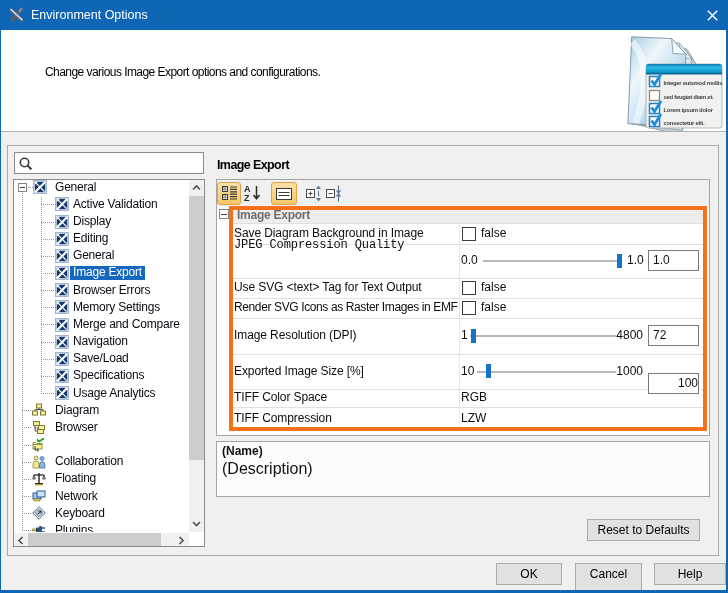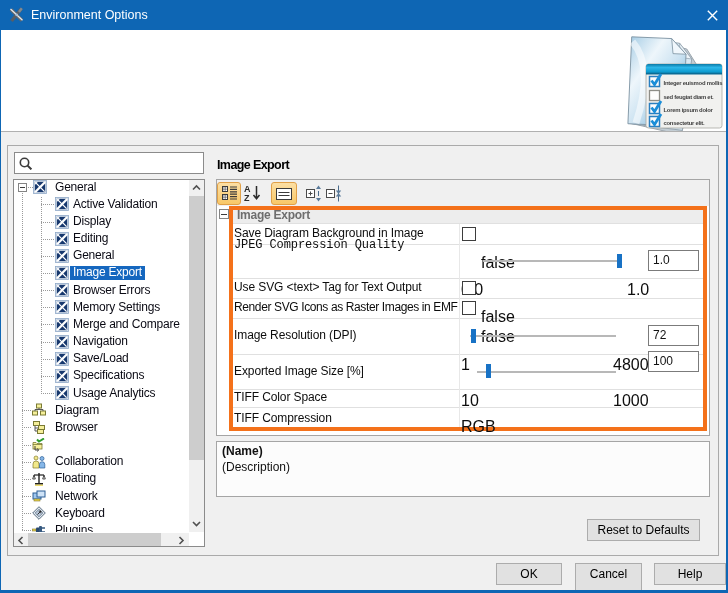--- a/index.html
+++ b/index.html
@@ -27,40 +27,41 @@
   .sbthumb{position:absolute;background:#cdcdcd;}
   
   #rtitle{left:217px;top:158px;font-weight:bold;font-size:12.5px;letter-spacing:-0.6px;color:#000;}
   #rpanel{left:216px;top:179px;width:494px;height:257px;background:#fff;border:1px solid #a5a5a5;box-sizing:border-box;}
   #toolbar{left:217px;top:180px;width:492px;height:26px;background:#f0f0f0;}
   .tbtn{position:absolute;border:1px solid #e0a048;border-radius:3px;
         background:linear-gradient(#fcdfa4,#f8c868);box-sizing:border-box;}
   #orangebox{left:229px;top:206px;width:478px;height:225px;border:4px solid #f4711a;box-sizing:border-box;background:#fff;}
   .gsep{position:absolute;background:#e0e0e0;height:1px;}
   .glabel{position:absolute;left:234px;font-size:12px;letter-spacing:-0.1px;color:#0d0d0d;white-space:nowrap;}
-  .gval{position:absolute;font-size:16px;color:#0d0d0d;white-space:nowrap;margin-top:28px;}
+  .gval{position:absolute;font-size:12px;color:#0d0d0d;white-space:nowrap;}
   .cb{position:absolute;width:13.5px;height:13.5px;border:1px solid #3d3d3d;background:#fff;box-sizing:border-box;}
   .track{position:absolute;height:2px;background:#b8b8b8;}
   .thumb{position:absolute;width:5px;height:14px;background:#1872c5;}
   .ibox{position:absolute;width:51px;height:21px;border:1px solid #7b7b7b;background:#fff;box-sizing:border-box;
         font-size:12px;line-height:19px;padding-left:4px;}
   #namebox{left:216px;top:441px;width:494px;height:56px;background:#fcfcfc;border:1px solid #a5a5a5;box-sizing:border-box;}
   .btn{position:absolute;background:#e1e1e1;border:1px solid #acacac;box-sizing:border-box;
        text-align:center;font-size:12px;color:#000;}
   
   .wb{position:absolute;background:#0e66b4;}
   .dot-v{position:absolute;width:1px;background-image:repeating-linear-gradient(to bottom,#9a9a9a 0 1px,transparent 1px 2px);}
   .dot-h{position:absolute;height:1px;background-image:repeating-linear-gradient(to right,#9a9a9a 0 1px,transparent 1px 2px);}
   .exp{position:absolute;width:9px;height:9px;border:1px solid #848484;background:#fff;box-sizing:border-box;}
   .exp span{position:absolute;left:1px;top:3px;width:5px;height:1px;background:#3c3c3c;}
 </style>
 </head>
 <body>
 <div id="app">
   <div class="abs" id="header"></div>
+  <div class="abs" id="hdesc">Change various Image Export options and configurations.</div>
   <div class="abs" id="hicon" style="left:612px;top:32px;width:112px;height:99px;">
 <svg width="112" height="99" viewBox="0 0 112 99">
 <defs>
 <linearGradient id="pgf" x1="0" y1="0" x2="1" y2="1">
 <stop offset="0" stop-color="#aacfe6"></stop>
             <stop offset="0.3" stop-color="#eef6fb"></stop>
             <stop offset="0.55" stop-color="#cbe2f1"></stop>
             <stop offset="1" stop-color="#4e9bcb"></stop>
 </linearGradient>
 <linearGradient id="pgb" x1="0" y1="0" x2="1" y2="1">
@@ -415,27 +416,27 @@
   <div class="gval" style="left:481px;top:300.0px;">false</div>
   <div class="gval" style="left:461px;top:328.0px;">1</div>
   <div class="track" style="left:470px;top:335px;width:146px;"></div>
   <div class="thumb" style="left:471px;top:329px;"></div>
   <div class="gval" style="left:613px;top:328px;width:30px;text-align:right;">4800</div>
   <div class="ibox" style="left:648px;top:325px;">72</div>
   <div class="gval" style="left:461px;top:363.5px;">10</div>
   <div class="track" style="left:477px;top:370.5px;width:139px;"></div>
   <div class="thumb" style="left:486px;top:364px;"></div>
   <div class="gval" style="left:613px;top:363.5px;width:30px;text-align:right;">1000</div>
-  <div class="ibox" style="left:648px;top:351px;">100</div>
+  <div class="ibox" style="left:648px;top:373px;text-align:right;">100</div>
   <div class="gval" style="left:461px;top:390.0px;">RGB</div>
   <div class="gval" style="left:461px;top:410.5px;">LZW</div>
   </div>
   <div class="abs" id="namebox"></div>
   <div class="abs" id="nametext" style="left:222px;top:444px;font-weight:bold;font-size:12px;">(Name)</div>
-  <div class="abs" id="desctext" style="left:222px;top:460px;font-size:12px;">(Description)</div>
+  <div class="abs" id="desctext" style="left:222px;top:460px;font-size:16px;">(Description)</div>
   <div class="btn" style="left:587px;top:519px;width:113px;height:22px;line-height:20px;">Reset to Defaults</div>
   <div class="btn" style="left:496px;top:563px;width:66px;height:22px;line-height:20px;">OK</div>
   <div class="btn" style="left:575px;top:563px;width:67px;height:32px;line-height:20px;">Cancel</div>
   <div class="btn" style="left:654px;top:563px;width:72px;height:22px;line-height:20px;">Help</div>
   <div class="wb" style="left:0;top:30px;width:1px;height:563px;"></div>
   <div class="wb" style="left:726px;top:30px;width:2px;height:563px;"></div>
   <div class="wb" style="left:0;top:590px;width:728px;height:3px;"></div>
 </div>
 
 </body></html>

